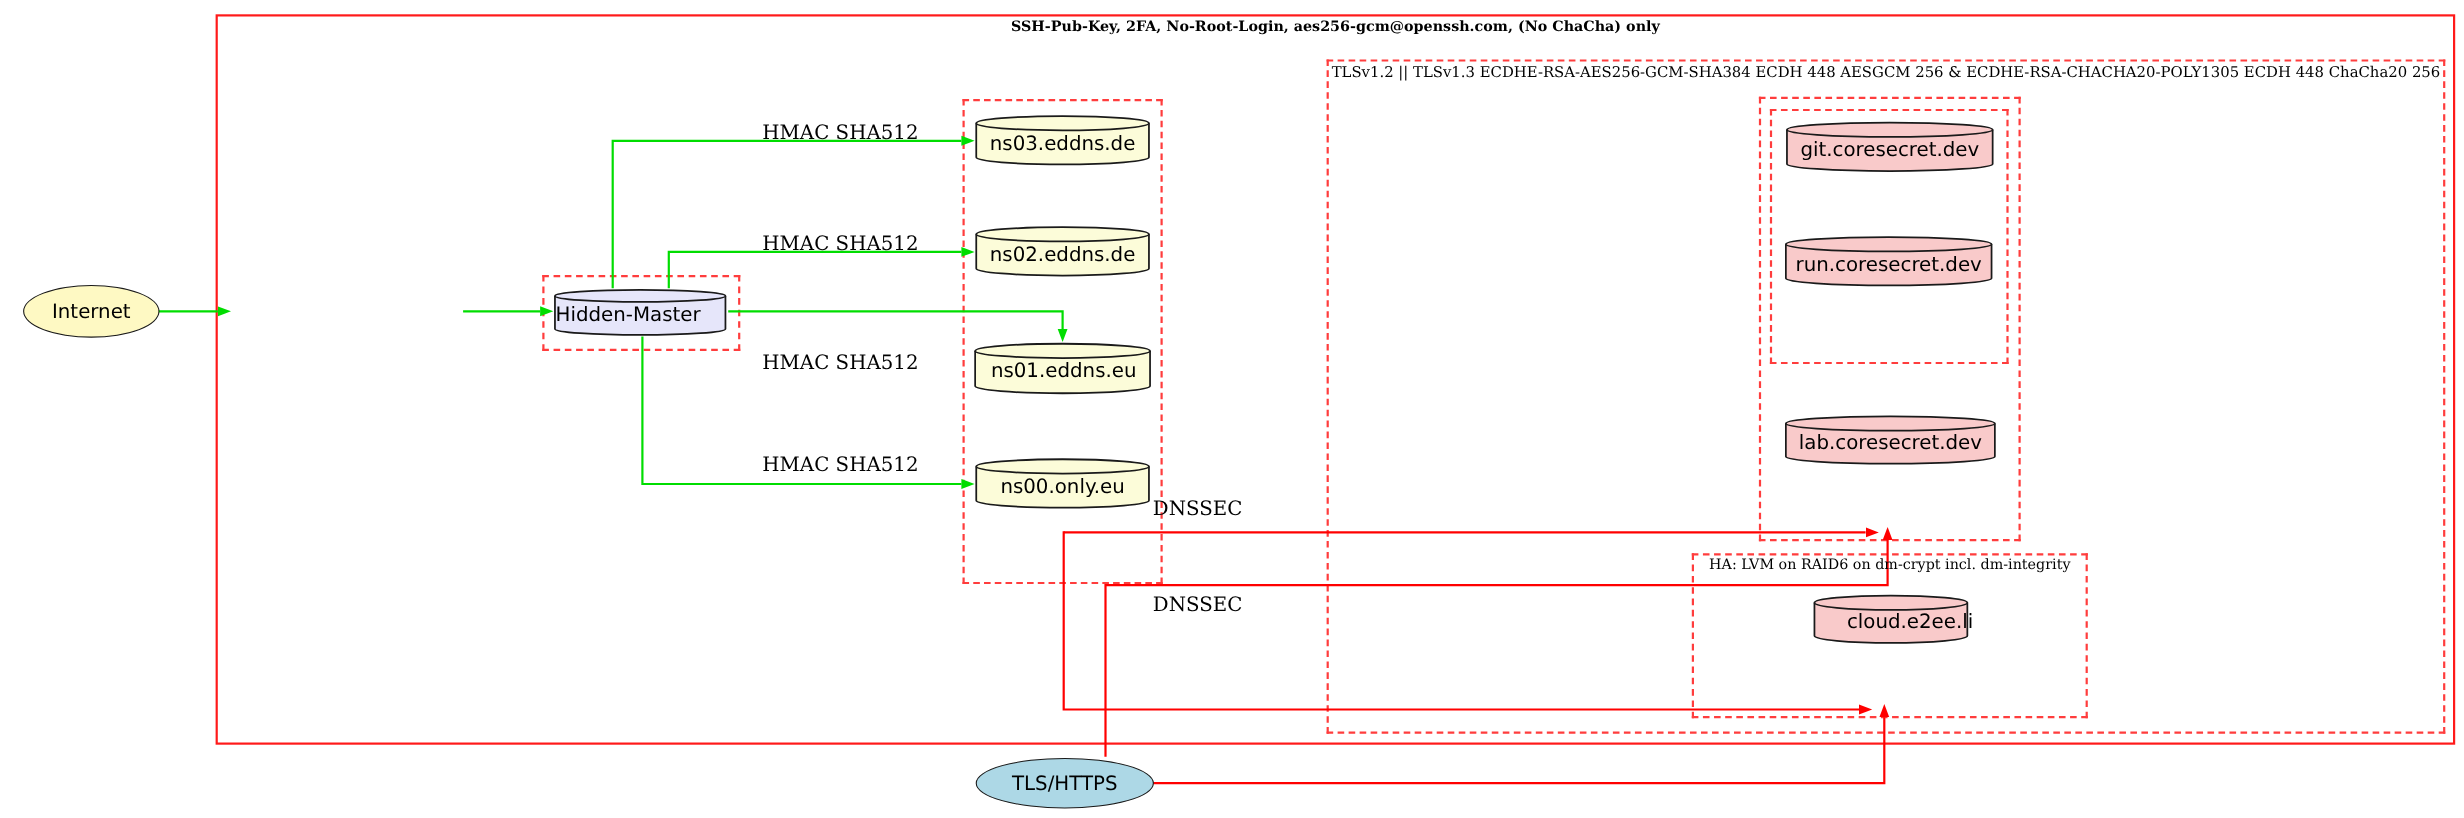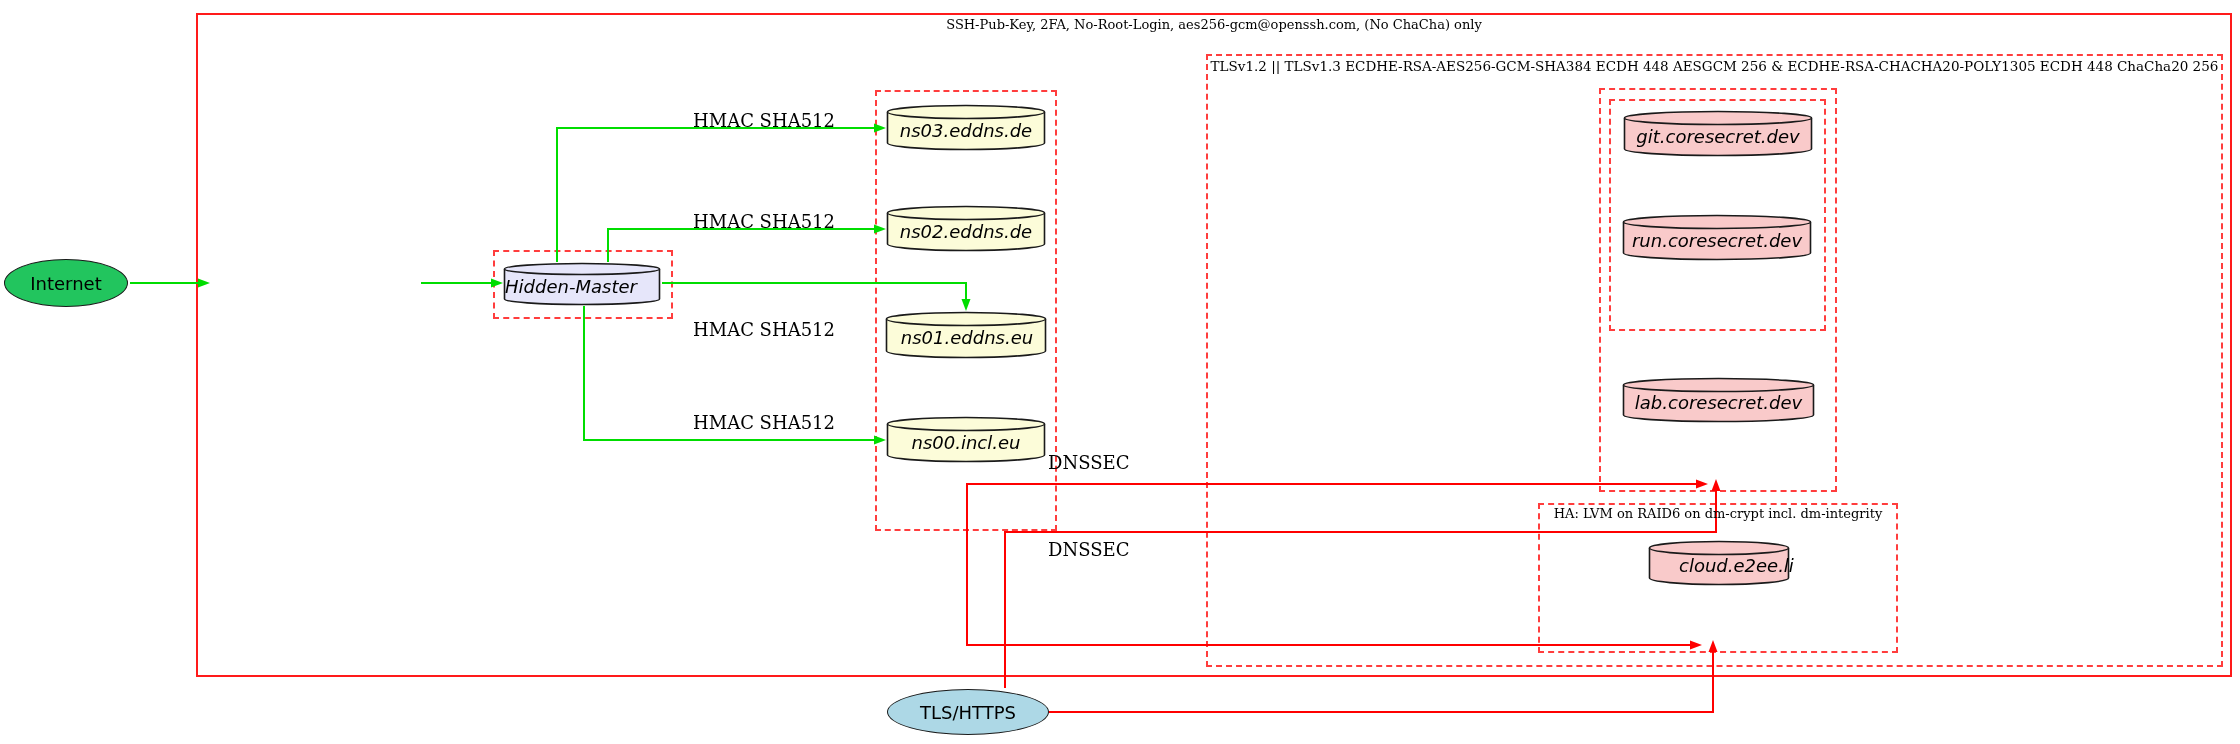--- a/index.html
+++ b/index.html
@@ -8,21 +8,21 @@
   .box{position:absolute;box-sizing:border-box;}
   .solidbox{border:2px solid #ff1a1a;}
   .dashbox{border:2px dashed #ff3d3d;}
   .clabel{position:absolute;text-align:center;color:#000;
           font-family:"DejaVu Serif", serif;font-size:13px;white-space:nowrap;}
   .elabel{position:absolute;text-align:left;color:#000;
           font-family:"DejaVu Serif", serif;font-size:18px;white-space:nowrap;}
   .node{position:absolute;}
   .node svg{position:absolute;left:0;top:0;}
   .node .lbl{position:absolute;left:0;right:0;text-align:center;color:#000;
-             font-size:18px;white-space:nowrap;font-style:italic;}
+             font-size:18px;white-space:nowrap;}
   .enode{position:absolute;border-radius:50%;border:1.6px solid #1a1a1a;
          display:flex;align-items:center;justify-content:center;
          font-size:18px;color:#000;box-sizing:border-box;}
   #edges{position:absolute;left:0;top:0;z-index:3;}
   .boxlayer{z-index:1;}
   .nodelayer{z-index:4;}
   .labellayer{z-index:5;}
 </style>
 </head>
 <body>
@@ -53,21 +53,21 @@
       <path d="M608,262 V229 H874" marker-end="url(#ag)" stroke="#00dd00"></path>
       <path d="M662,283 H966 V299" marker-end="url(#ag)" stroke="#00dd00"></path>
       <path d="M584,306 V440 H874" marker-end="url(#ag)" stroke="#00dd00"></path>
       <path d="M967,484 H1696" marker-end="url(#ar)" stroke="#ff0000"></path>
       <path d="M967,483 V645 H1690" marker-end="url(#ar)" stroke="#ff0000"></path>
       <path d="M1005,688 V532 H1716 V491" marker-end="url(#ar)" stroke="#ff0000"></path>
       <path d="M1048,712 H1713 V652" marker-end="url(#ar)" stroke="#ff0000"></path>
     </g>
   </svg>
 
-  <div class="enode nodelayer" style="left:4px;top:259px;width:124px;height:48px;background:#22c55e;">
+  <div class="enode nodelayer" style="left:21px;top:259px;width:124px;height:48px;background:#fef9c3;">
     <span>Internet</span>
   </div>
 
 
   <div class="node nodelayer" style="left:503px;top:262px;width:136px;height:44px;">
     <svg width="158" height="44" viewBox="0 0 158 44">
       <path d="M1.5,7 L1.5,37 A77.5,5.5 0 0 0 156.5,37 L156.5,7" stroke="#1a1a1a" stroke-width="1.6" fill="#e6e6fa"></path>
       <ellipse cx="79" cy="7" rx="77.5" ry="5.5" stroke="#1a1a1a" stroke-width="1.6" fill="#e6e6fa"></ellipse>
     </svg>
     <span class="lbl" style="top:14px;">Hidden-Master</span>
@@ -95,21 +95,21 @@
       <ellipse cx="81" cy="8" rx="79.5" ry="6.5" stroke="#1a1a1a" stroke-width="1.6" fill="#fcfcd9"></ellipse>
     </svg>
     <span class="lbl" style="top:16px;">ns01.eddns.eu</span>
   </div>
 
   <div class="node nodelayer" style="left:886px;top:416px;width:160px;height:48px;">
     <svg width="160" height="48" viewBox="0 0 160 48">
       <path d="M1.5,8 L1.5,39 A78.5,6.5 0 0 0 158.5,39 L158.5,8" stroke="#1a1a1a" stroke-width="1.6" fill="#fcfcd9"></path>
       <ellipse cx="80" cy="8" rx="78.5" ry="6.5" stroke="#1a1a1a" stroke-width="1.6" fill="#fcfcd9"></ellipse>
     </svg>
-    <span class="lbl" style="top:16px;">ns00.incl.eu</span>
+    <span class="lbl" style="top:16px;">ns00.only.eu</span>
   </div>
 
   <div class="node nodelayer" style="left:1623px;top:110px;width:190px;height:48px;">
     <svg width="190" height="48" viewBox="0 0 190 48">
       <path d="M1.5,8 L1.5,39 A93.5,6.5 0 0 0 188.5,39 L188.5,8" stroke="#1a1a1a" stroke-width="1.6" fill="#f9caca"></path>
       <ellipse cx="95" cy="8" rx="93.5" ry="6.5" stroke="#1a1a1a" stroke-width="1.6" fill="#f9caca"></ellipse>
     </svg>
     <span class="lbl" style="top:16px;">git.coresecret.dev</span>
   </div>
 
@@ -141,17 +141,17 @@
     <span>TLS/HTTPS</span>
   </div>
 
   <div class="elabel labellayer" style="left:693px;top:110px;width:160px;">HMAC SHA512</div>
   <div class="elabel labellayer" style="left:693px;top:211px;width:160px;">HMAC SHA512</div>
   <div class="elabel labellayer" style="left:693px;top:319px;width:160px;">HMAC SHA512</div>
   <div class="elabel labellayer" style="left:693px;top:412px;width:160px;">HMAC SHA512</div>
   <div class="elabel labellayer" style="left:1048px;top:452px;width:160px;">DNSSEC</div>
   <div class="elabel labellayer" style="left:1048px;top:539px;width:160px;">DNSSEC</div>
 
-  <div class="clabel labellayer" style="left:196px;top:17px;width:2036px;">SSH-Pub-Key, 2FA, No-Root-Login, aes256-gcm@openssh.com, (No ChaCha) only</div>
+  <div class="clabel labellayer" style="left:196px;top:17px;width:2036px;font-weight:bold;">SSH-Pub-Key, 2FA, No-Root-Login, aes256-gcm@openssh.com, (No ChaCha) only</div>
   <div class="clabel labellayer" style="left:1206px;top:58px;width:1017px;font-size:13.5px;">TLSv1.2 || TLSv1.3 ECDHE-RSA-AES256-GCM-SHA384 ECDH 448 AESGCM 256 &amp; ECDHE-RSA-CHACHA20-POLY1305 ECDH 448 ChaCha20 256</div>
   <div class="clabel labellayer" style="left:1540px;top:506px;width:356px;">HA: LVM on RAID6 on dm-crypt incl. dm-integrity</div>
 
 </div>
 
 </body></html>

